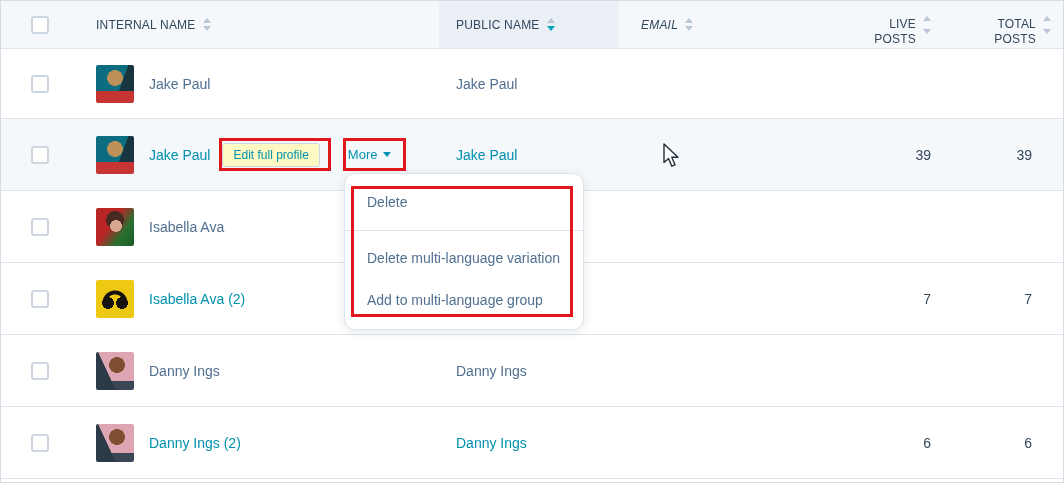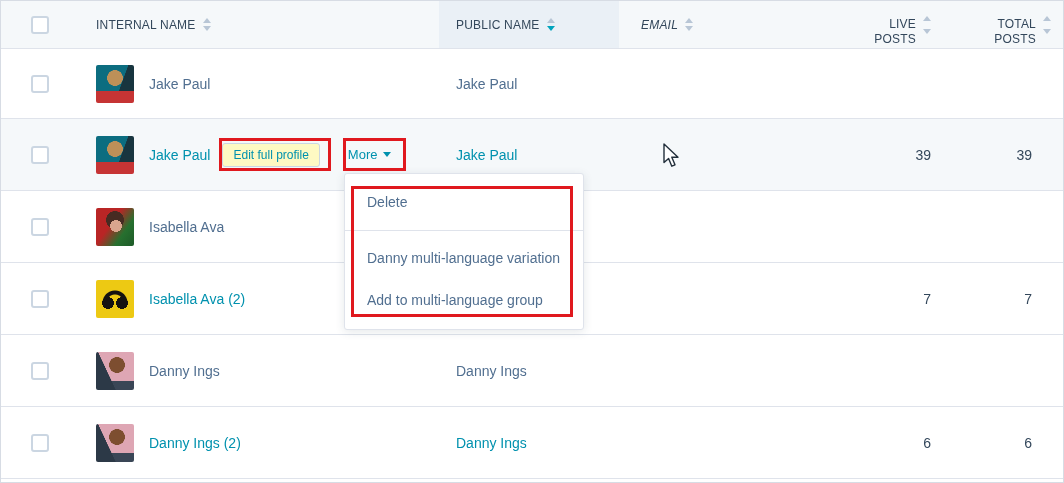--- a/index.html
+++ b/index.html
@@ -126,21 +126,21 @@
   }
   .caret-down { width:0;height:0;border-left:4px solid transparent;border-right:4px solid transparent;border-top:5px solid #0091ae; }
 
   
   .dropdown {
     position: absolute;
     left: 343px; top: 172px;
     width: 240px; height: 157px;
     background: #fff;
     border: 1px solid #dfe3eb;
-    border-radius: 3px;
+    border-radius: 11px;
     box-shadow: 0 2px 10px rgba(45,62,80,.12);
     z-index: 50;
     font-size: 14px;
     color: #516f90;
   }
   .menu-item { position: absolute; left: 1px; right: 1px; padding-left: 21px; display: flex; align-items: center; cursor: pointer; }
   .mi-1 { top: 6px;  height: 44px; }
   .mi-2 { top: 62px; height: 44px; }
   .mi-3 { top: 106px; height: 40px; }
   .menu-divider { position: absolute; left: 0; right: 0; top: 56px; border-top: 1px solid #dfe3eb; }
@@ -302,21 +302,21 @@
     <div class="cell"></div>
     <div class="cell c-num c-live">6</div>
     <div class="cell c-num c-total">6</div>
   </div>
 
   <div class="row-partial"></div>
 
   <div class="dropdown">
     <div class="menu-item mi-1">Delete</div>
     <div class="menu-divider"></div>
-    <div class="menu-item mi-2">Danny multi-language variation</div>
+    <div class="menu-item mi-2">Delete multi-language variation</div>
     <div class="menu-item mi-3">Add to multi-language group</div>
   </div>
 
   <div class="annotation ann-edit"></div>
   <div class="annotation ann-more"></div>
   <div class="annotation ann-menu"></div>
 
   <div class="cursor">
     <svg width="18" height="26" viewBox="0 0 18 26">
       <path d="M1 1 L1 19.5 L5.6 15.4 L8.8 23.2 L12 21.8 L8.8 14.2 L15 14.2 Z" fill="#ffffff" stroke="#222f3b" stroke-width="1.4" stroke-linejoin="round"></path>

